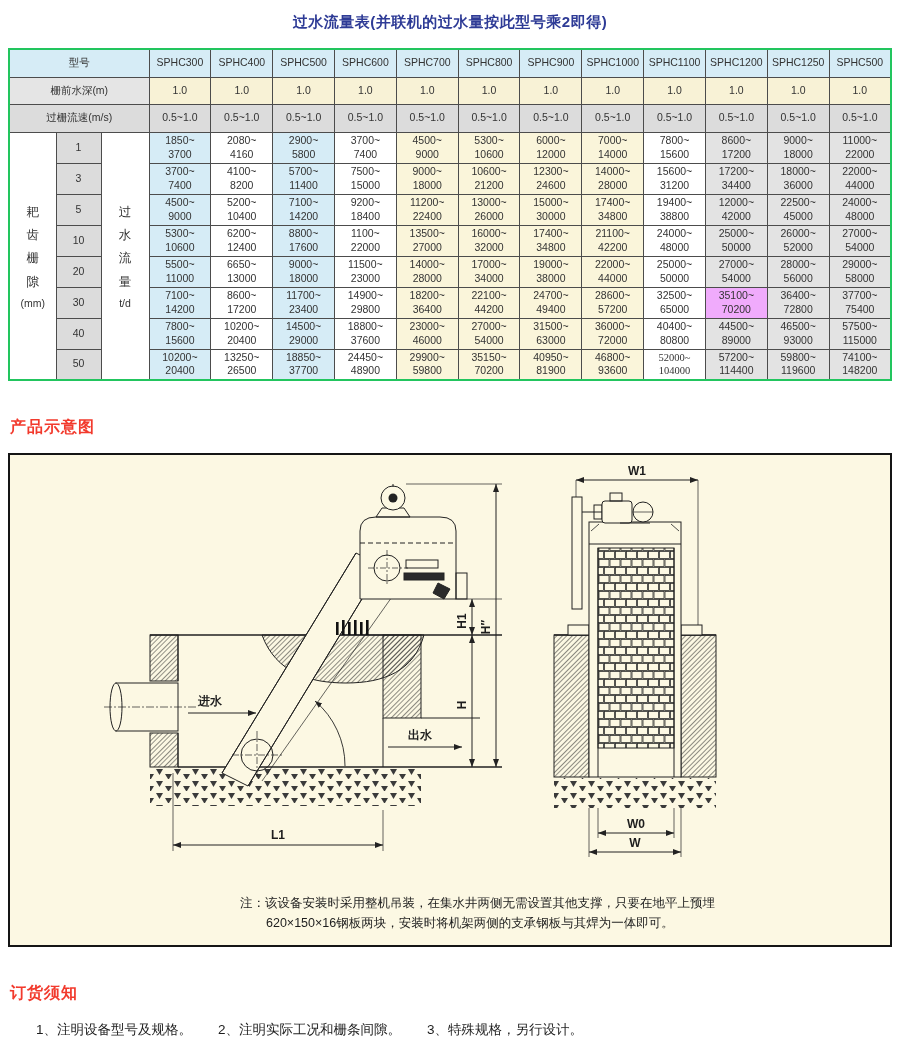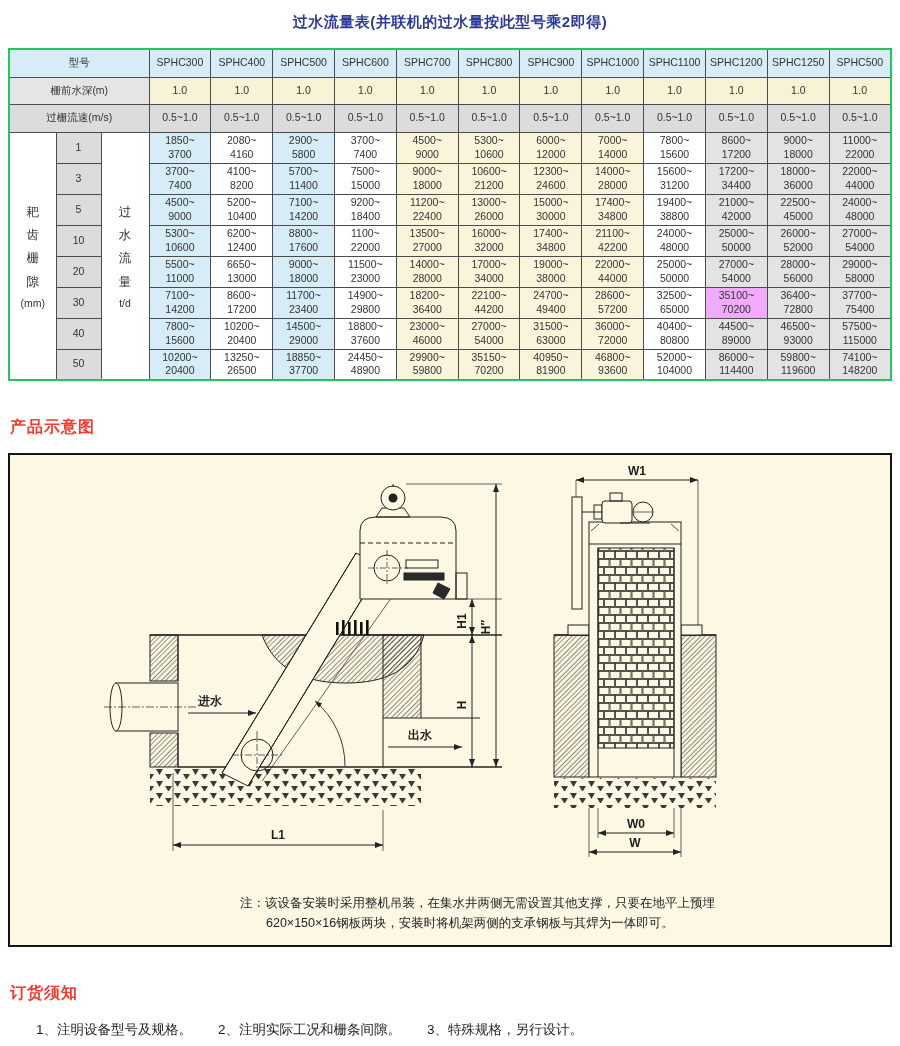--- a/index.html
+++ b/index.html
@@ -175,21 +175,21 @@
           <td class="val-cell" style="background-color: rgb(250, 245, 218);">11200~
 22400</td>
           <td class="val-cell" style="background-color: rgb(250, 245, 218);">13000~
 26000</td>
           <td class="val-cell" style="background-color: rgb(250, 245, 218);">15000~
 30000</td>
           <td class="val-cell" style="background-color: rgb(250, 245, 218);">17400~
 34800</td>
           <td class="val-cell" style="background-color: rgb(255, 255, 255);">19400~
 38800</td>
-          <td class="val-cell" style="background-color: rgb(227, 227, 227);">21000~
+          <td class="val-cell" style="background-color: rgb(227, 227, 227);">12000~
 42000</td>
           <td class="val-cell" style="background-color: rgb(227, 227, 227);">22500~
 45000</td>
           <td class="val-cell" style="background-color: rgb(227, 227, 227);">24000~
 48000</td>
         </tr>
         <tr>
           <td class="gap-cell">10</td>
           <td class="val-cell" style="background-color: rgb(214, 236, 246);">5300~
 10600</td>
@@ -308,23 +308,23 @@
           <td class="val-cell" style="background-color: rgb(255, 255, 255);">24450~
 48900</td>
           <td class="val-cell" style="background-color: rgb(250, 245, 218);">29900~
 59800</td>
           <td class="val-cell" style="background-color: rgb(250, 245, 218);">35150~
 70200</td>
           <td class="val-cell" style="background-color: rgb(250, 245, 218);">40950~
 81900</td>
           <td class="val-cell" style="background-color: rgb(250, 245, 218);">46800~
 93600</td>
-          <td class="val-cell" style="background-color: rgb(255, 255, 255);">52000~
+          <td class="val-cell" style="background-color: rgb(255, 255, 255); font-family: Liberation Serif, serif;">52000~
 104000</td>
-          <td class="val-cell" style="background-color: rgb(227, 227, 227);">86000~
+          <td class="val-cell" style="background-color: rgb(227, 227, 227);">57200~
 114400</td>
           <td class="val-cell" style="background-color: rgb(227, 227, 227);">59800~
 119600</td>
           <td class="val-cell" style="background-color: rgb(227, 227, 227);">74100~
 148200</td>
         </tr>
       </tbody>
   </table>
 </div>
 

